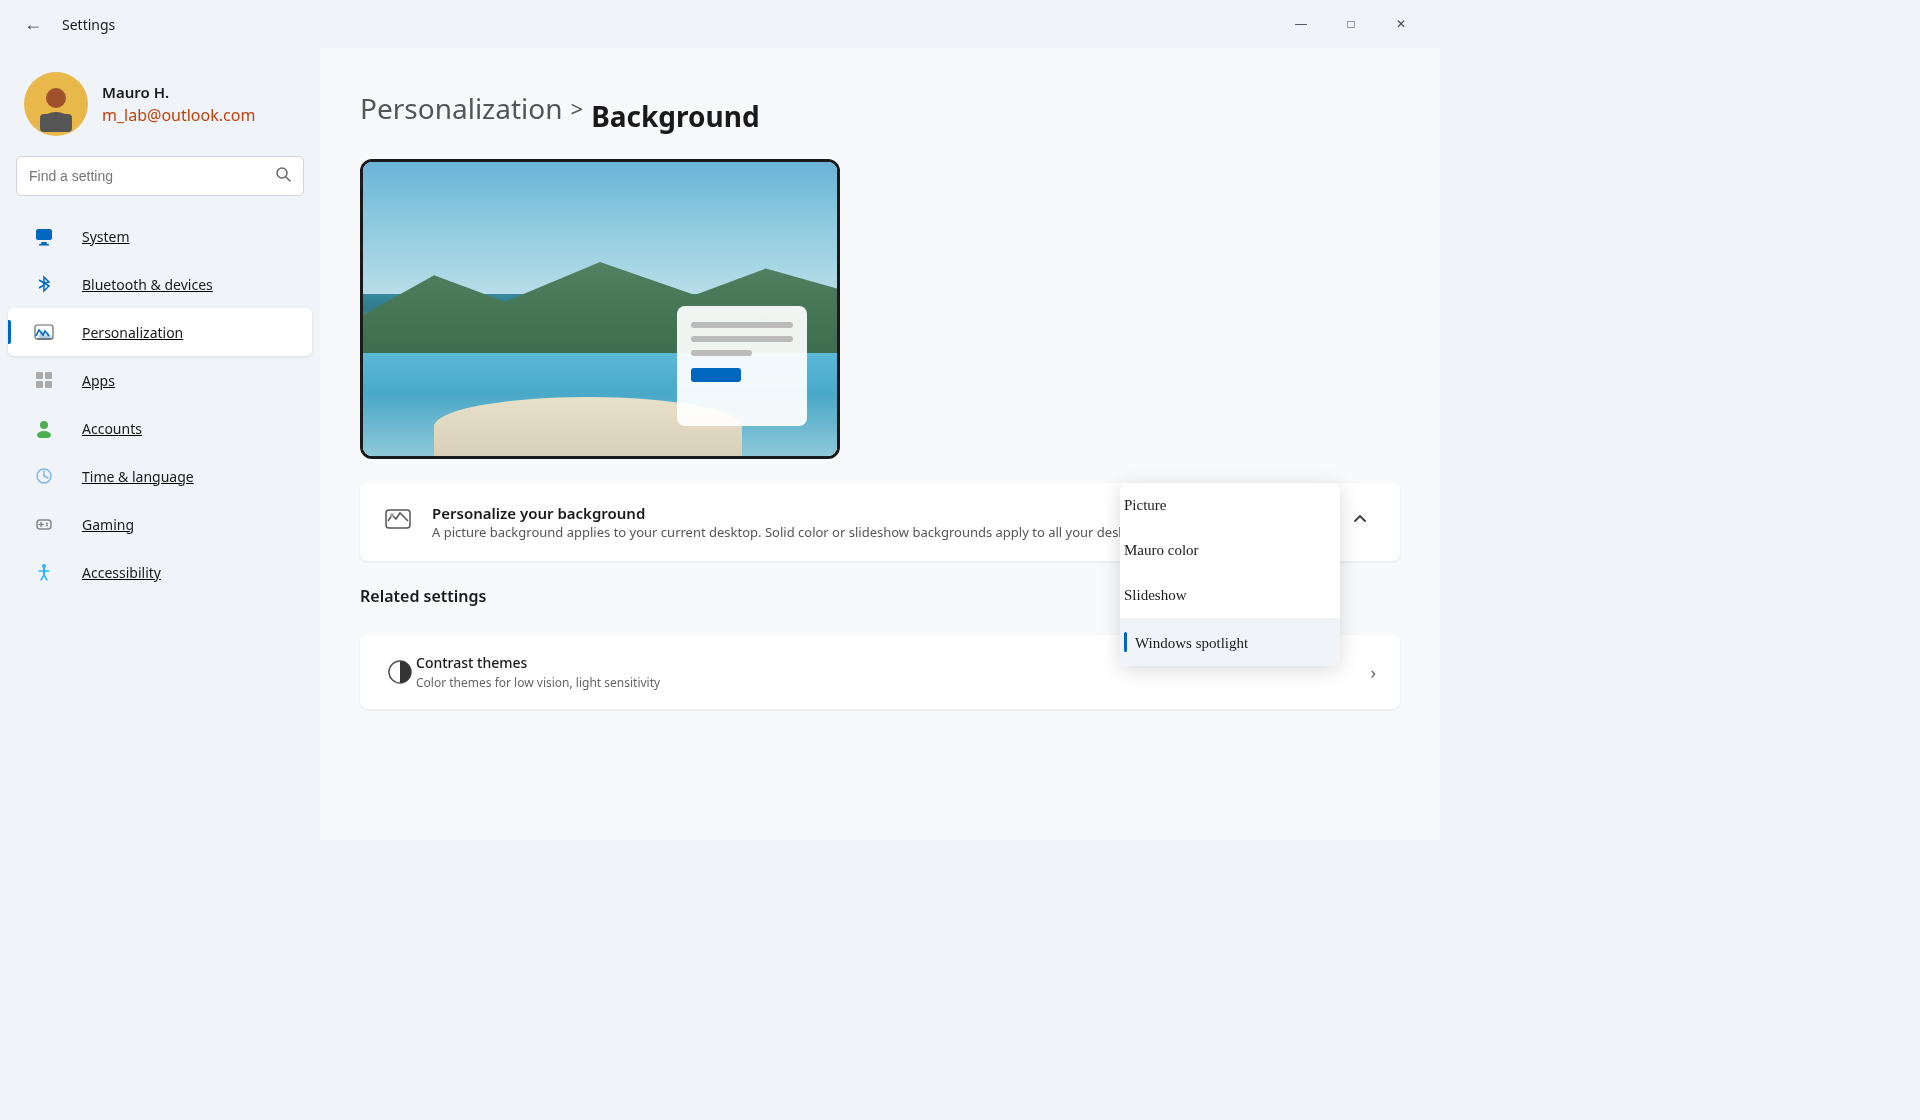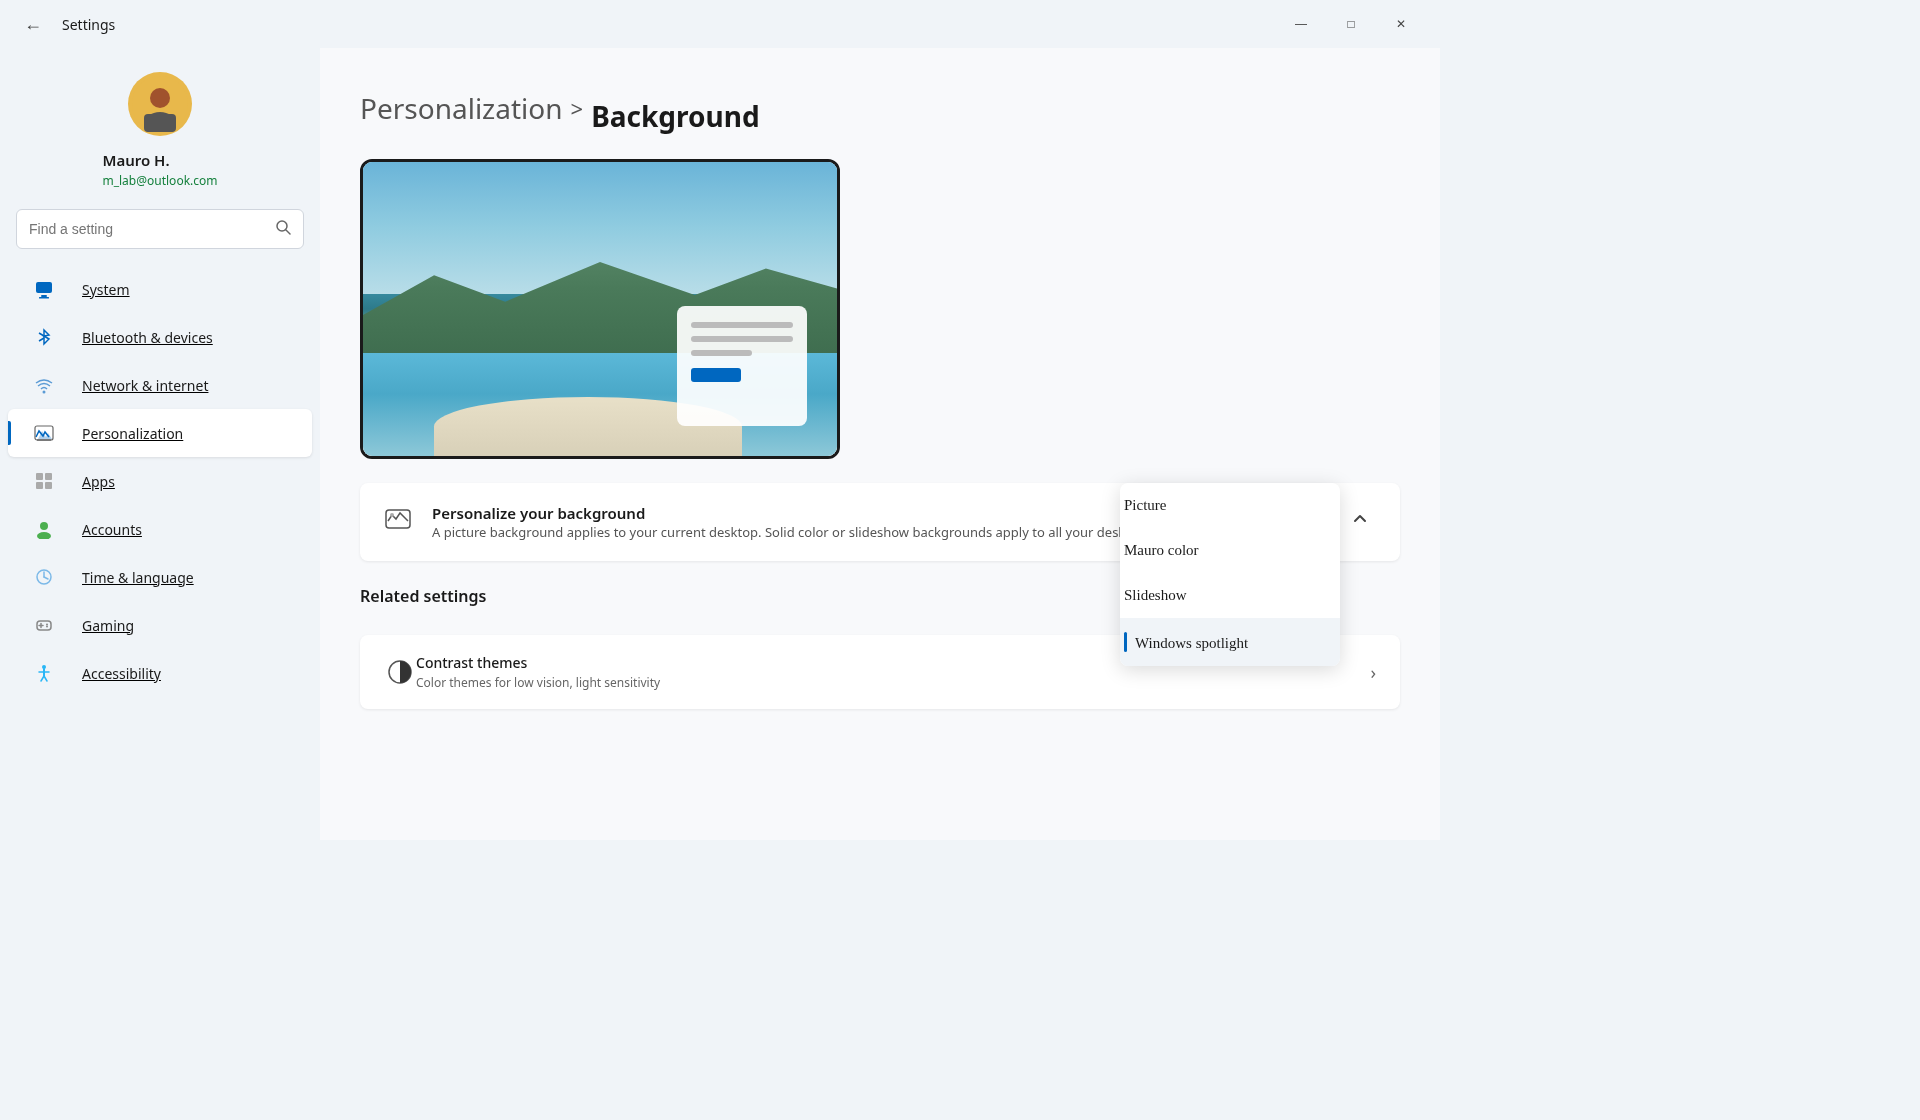--- a/index.html
+++ b/index.html
@@ -76,37 +76,36 @@
       display: flex;
       flex-direction: column;
     }
 
     
     .user-profile {
       display: flex;
       align-items: center;
       gap: 14px;
       padding: 16px 24px 20px;
-      flex-direction: column;
     }
     .avatar {
       width: 64px;
       height: 64px;
       border-radius: 50%;
       background: #e8b84b;
       overflow: hidden;
       flex-shrink: 0;
       display: flex;
       align-items: center;
       justify-content: center;
     }
     .avatar svg { width: 56px; height: 56px; }
     .user-info { display: flex; flex-direction: column; gap: 2px; }
     .user-name { font-size: 15px; font-weight: 600; color: #1a1a1a; }
-    .user-email { font-size: 12px; color: #15803d; }
+    .user-email { font-size: 16px; color: #c2410c; }
 
     
     .search-container {
       padding: 0 16px 16px;
     }
     .search-box {
       display: flex;
       align-items: center;
       background: white;
       border: 1px solid #d0d5dd;
@@ -420,31 +419,20 @@
     <div class="nav-item">
       <div class="nav-icon">
         <svg width="20" height="20" viewBox="0 0 20 20" fill="none">
           <path d="M10 3 L10 17 L15 12 L10 9 L15 8 L10 3Z" stroke="#0067c0" stroke-width="1.5" fill="none"></path>
           <path d="M5 6 L10 9 M5 14 L10 11" stroke="#0067c0" stroke-width="1.5"></path>
         </svg>
       </div>
       <span class="nav-item-label">Bluetooth &amp; devices</span>
     </div>
 
-    <div class="nav-item">
-      <div class="nav-icon">
-        <svg width="20" height="20" viewBox="0 0 20 20" fill="none">
-          <path d="M2 8 Q10 2 18 8" stroke="#5b9bd5" stroke-width="1.5" fill="none"></path>
-          <path d="M4 11 Q10 6 16 11" stroke="#5b9bd5" stroke-width="1.5" fill="none"></path>
-          <path d="M7 14 Q10 11 13 14" stroke="#5b9bd5" stroke-width="1.5" fill="none"></path>
-          <circle cx="10" cy="17" r="1.5" fill="#5b9bd5"></circle>
-        </svg>
-      </div>
-      <span class="nav-item-label">Network &amp; internet</span>
-    </div>
 
     <div class="nav-item active">
       <div class="nav-icon">
         <svg width="20" height="20" viewBox="0 0 20 20" fill="none">
           <path d="M4 16 L8 8 L12 14 L14 10 L18 16Z" fill="#0067c0" opacity="0.3"></path>
           <path d="M2 14 L5 8 L9 13 L11 9 L15 14" stroke="#0067c0" stroke-width="1.5" fill="none"></path>
           <rect x="1" y="3" width="18" height="14" rx="2" stroke="#666" stroke-width="1.2" fill="none"></rect>
           <line x1="3" y1="17" x2="17" y2="17" stroke="#666" stroke-width="1.5"></line>
         </svg>
       </div>

